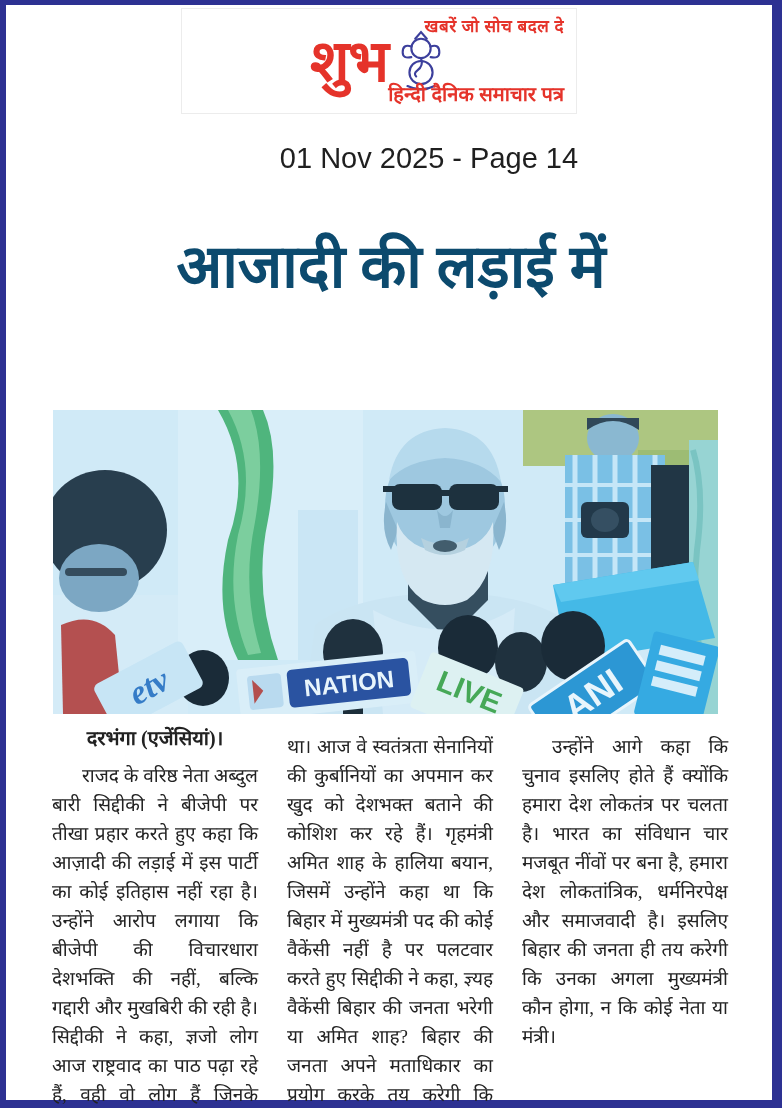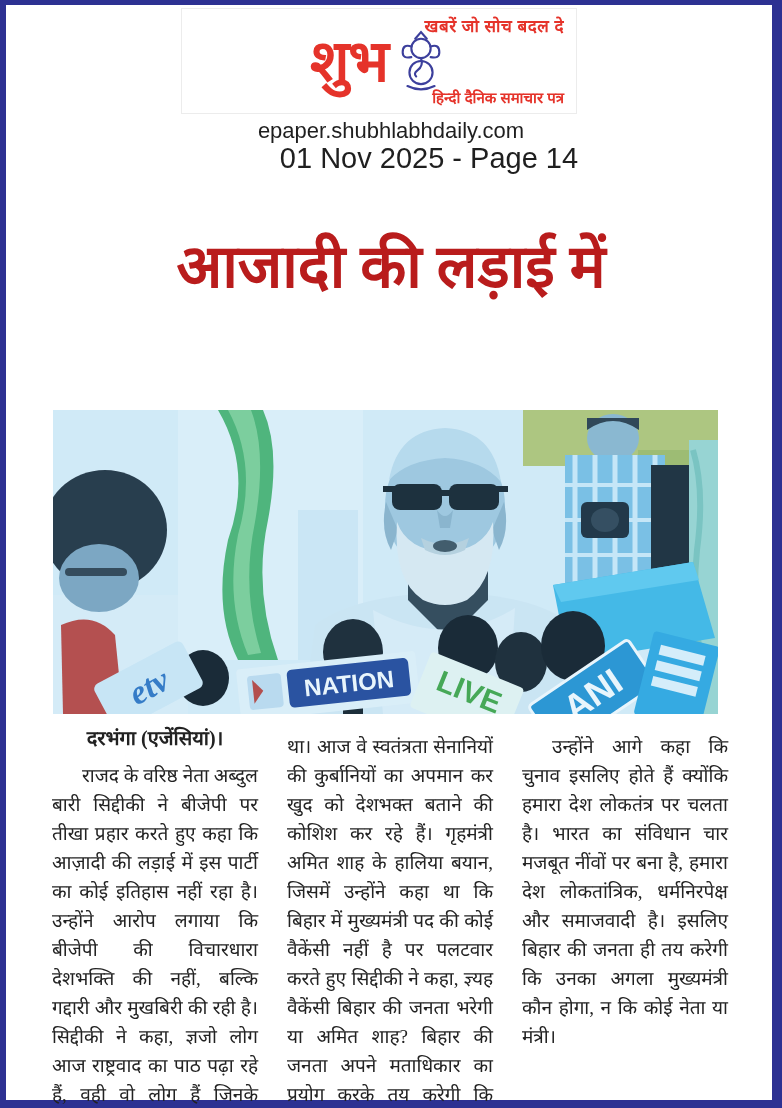--- a/index.html
+++ b/index.html
@@ -25,40 +25,40 @@
   .logo-row{
     position:absolute;top:20px;left:0;width:100%;height:66px;
     display:flex;align-items:center;justify-content:center;gap:6px;
   }
   .logo-word{
     color:#e5332a;font-size:58px;font-weight:800;line-height:1;
     font-family:"Liberation Serif",serif;letter-spacing:-1px;
   }
   .mast-sub{
     position:absolute;bottom:6px;right:12px;color:#e5332a;font-weight:bold;
-    font-size:15px;
+    font-size:20px;
   }
 
   .site-line{
     position:absolute;top:118px;left:0;width:100%;text-align:center;
     font-size:22px;color:#1f1f1f;
   }
   .date-line{
     position:absolute;top:142px;left:0;width:100%;text-align:center;
     font-size:29px;color:#1f1f1f;margin-left:38px;
   }
 
   
   .kicker{
     position:absolute;top:186px;left:0;width:100%;text-align:center;
     color:#2b3092;font-weight:bold;font-size:30px;white-space:nowrap;
   }
   .headline{
     position:absolute;top:226px;left:0;width:100%;text-align:center;
-    color:#b91c1c;font-weight:800;font-size:60px;line-height:82px;
+    color:#0c4a6e;font-weight:800;font-size:60px;line-height:82px;
     font-family:"Liberation Serif",serif;
   }
   .headline div{white-space:nowrap;}
 
   
   .photo{
     position:absolute;left:53px;top:410px;width:665px;height:304px;
     background:#cfe8f4;overflow:hidden;
   }
   .photo svg{display:block;}
@@ -98,21 +98,20 @@
           <path d="M38 18 q9 -3 9 6 q0 7 -9 5"></path>
           <path d="M28 30 q3 8 -4 13 q-4 3 -1 6"></path>
           <circle cx="28" cy="45" r="12"></circle>
           <path d="M14 59 q14 7 28 0"></path>
         </svg>
       </span>
     </div>
     <div class="mast-sub">हिन्दी दैनिक समाचार पत्र</div>
   </div>
 
-  <div class="site-line">epaper.shubhlabhdaily.com</div>
   <div class="date-line">01 Nov 2025 - Page 14</div>
 
   <div class="headline">
     <div>आजादी की लड़ाई में</div>
   </div>
 
   <div class="photo">
     <svg width="665" height="304" viewBox="0 0 665 304">
 
       <rect x="0" y="0" width="665" height="304" fill="#e3f2f9"></rect>

